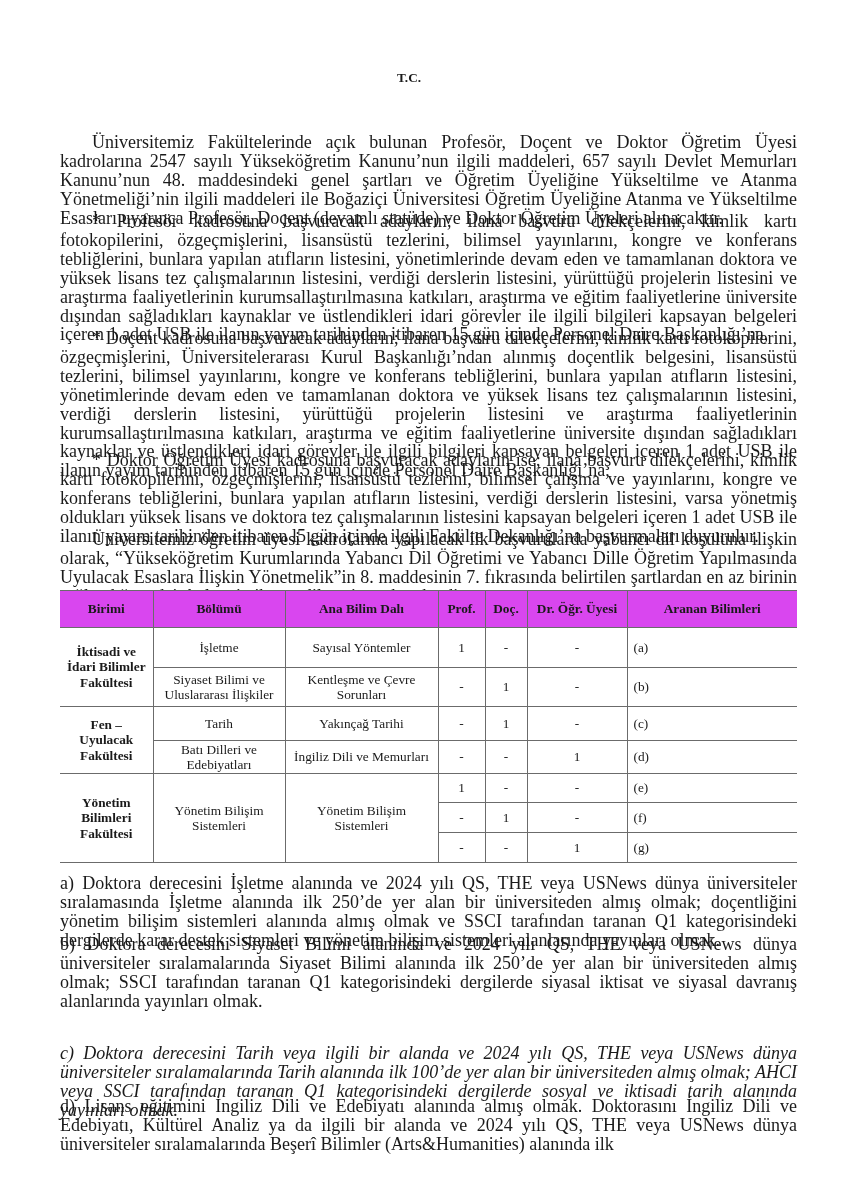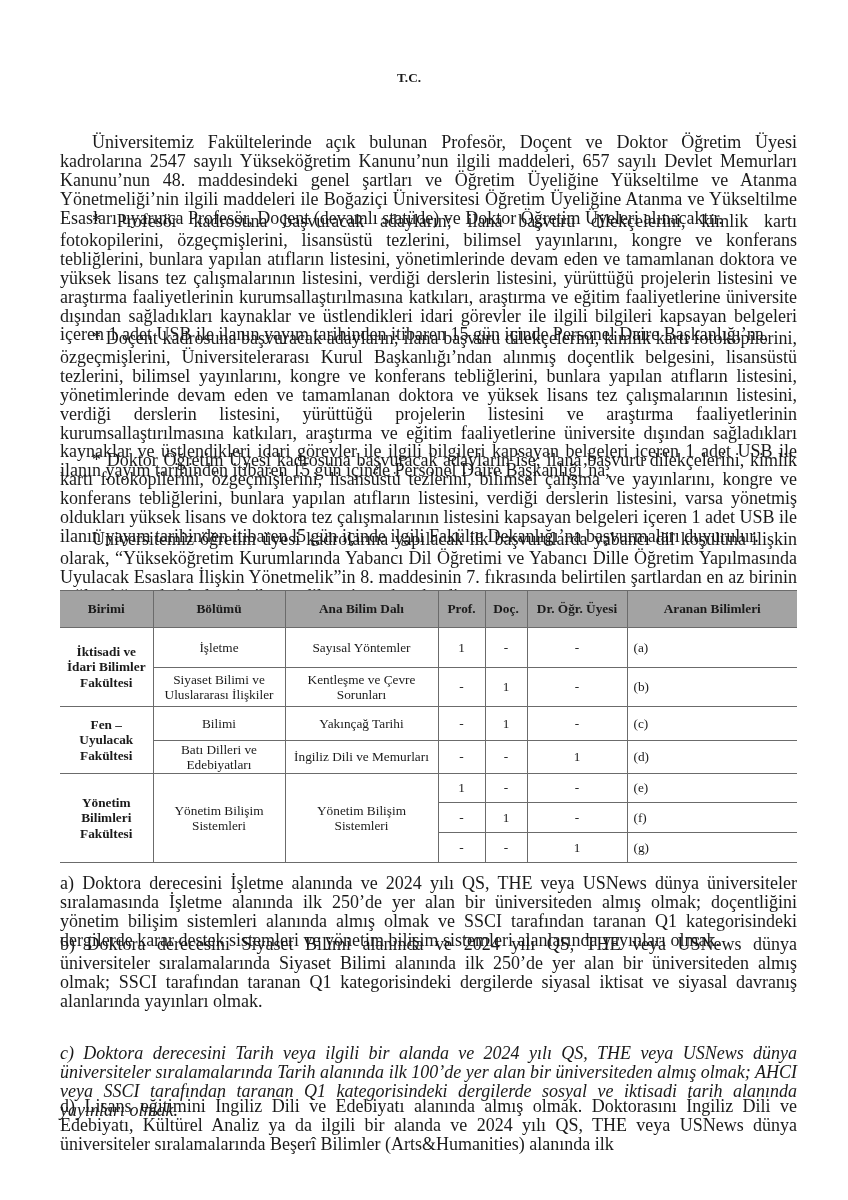--- a/index.html
+++ b/index.html
@@ -66,21 +66,21 @@
     table.positions th,
     table.positions td {
       border: 1.3px solid #6b6b6b;
       padding: 0 3px;
       text-align: center;
       vertical-align: middle;
     }
     table.positions tr > *:first-child { border-left: none; }
     table.positions tr > *:last-child { border-right: none; }
     table.positions th {
-      background: #a3a3a3;
+      background: #d946ef;
       font-weight: bold;
       height: 36px;
       border-top: 1.5px solid #6b6b6b;
     }
     table.positions td.birim { font-weight: bold; }
     table.positions td.nitelik { text-align: left; padding-left: 6px; }
     tr.r-a td { height: 39px; }
     tr.r-b td { height: 38px; }
     tr.r-c td { height: 33px; }
     tr.r-d td { height: 32px; }
@@ -138,21 +138,21 @@
       <tr class="r-b">
         <td>Siyaset Bilimi ve Uluslararası İlişkiler</td>
         <td>Kentleşme ve Çevre Sorunları</td>
         <td>-</td>
         <td>1</td>
         <td>-</td>
         <td class="nitelik">(b)</td>
       </tr>
       <tr class="r-c">
         <td class="birim" rowspan="2">Fen – Uyulacak Fakültesi</td>
-        <td>Bilimi</td>
+        <td>Tarih</td>
         <td>Yakınçağ Tarihi</td>
         <td>-</td>
         <td>1</td>
         <td>-</td>
         <td class="nitelik">(c)</td>
       </tr>
       <tr class="r-d">
         <td>Batı Dilleri ve Edebiyatları</td>
         <td>İngiliz Dili ve Memurları</td>
         <td>-</td>

